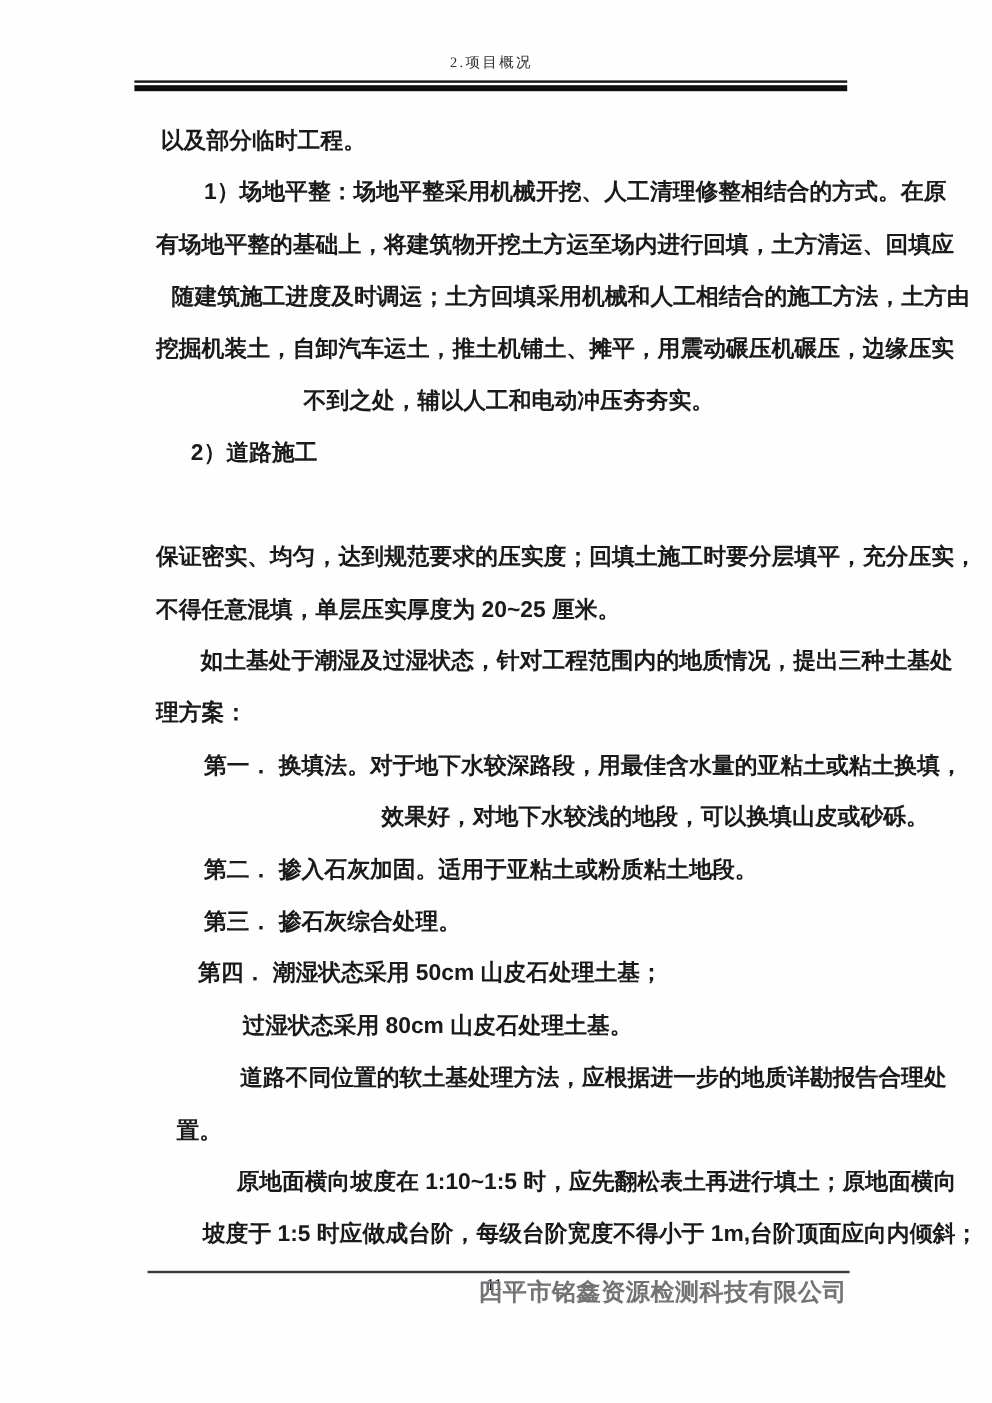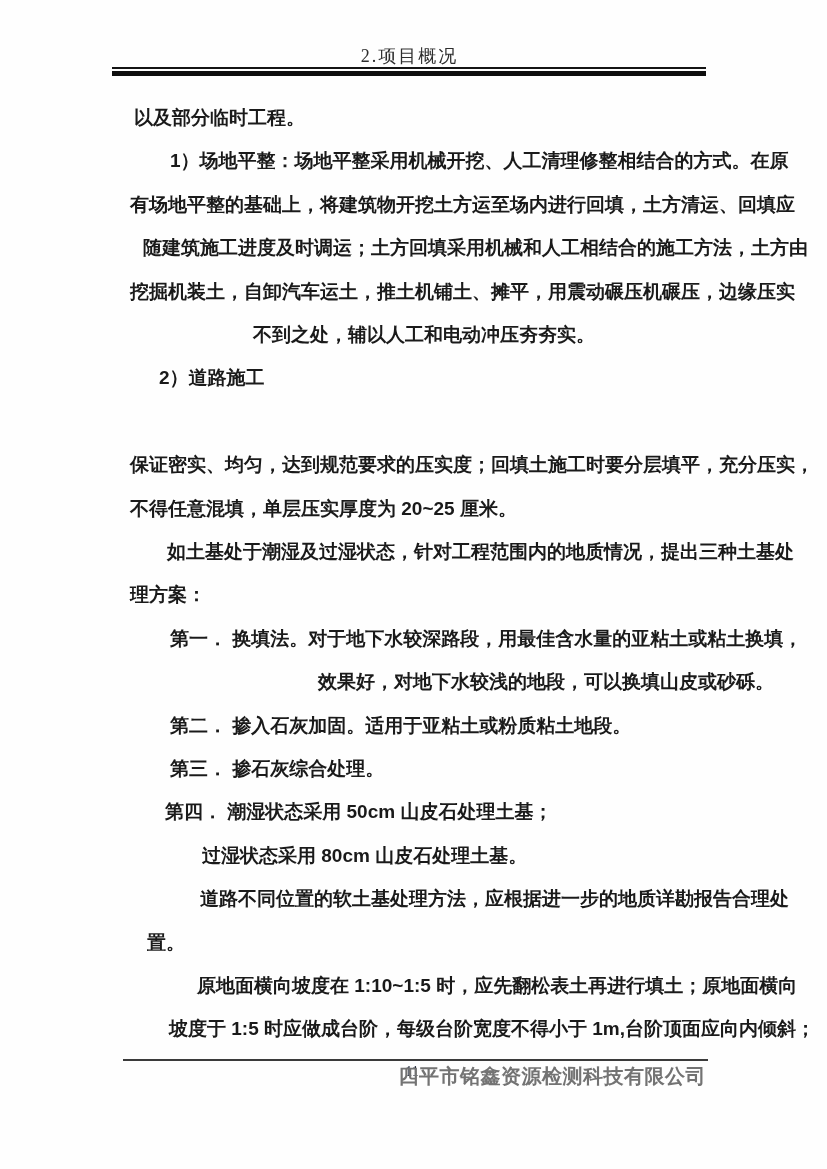--- a/index.html
+++ b/index.html
@@ -13,21 +13,21 @@
   .page {
     position: absolute; inset: 0;
     background: #fefefe;
   }
   
   .header-title {
     position: absolute;
     top: 44px; left: 113px; width: 593px;
     text-align: center;
     font-family: "Liberation Serif", serif;
-    font-size: 18px;
+    font-size: 12px;
     color: #2e2e2e;
     letter-spacing: 2px;
   }
   .header-rule-thin {
     position: absolute;
     left: 112px; top: 67px; width: 594px; height: 2px;
     background: #141414;
   }
   .header-rule-thick {
     position: absolute;

